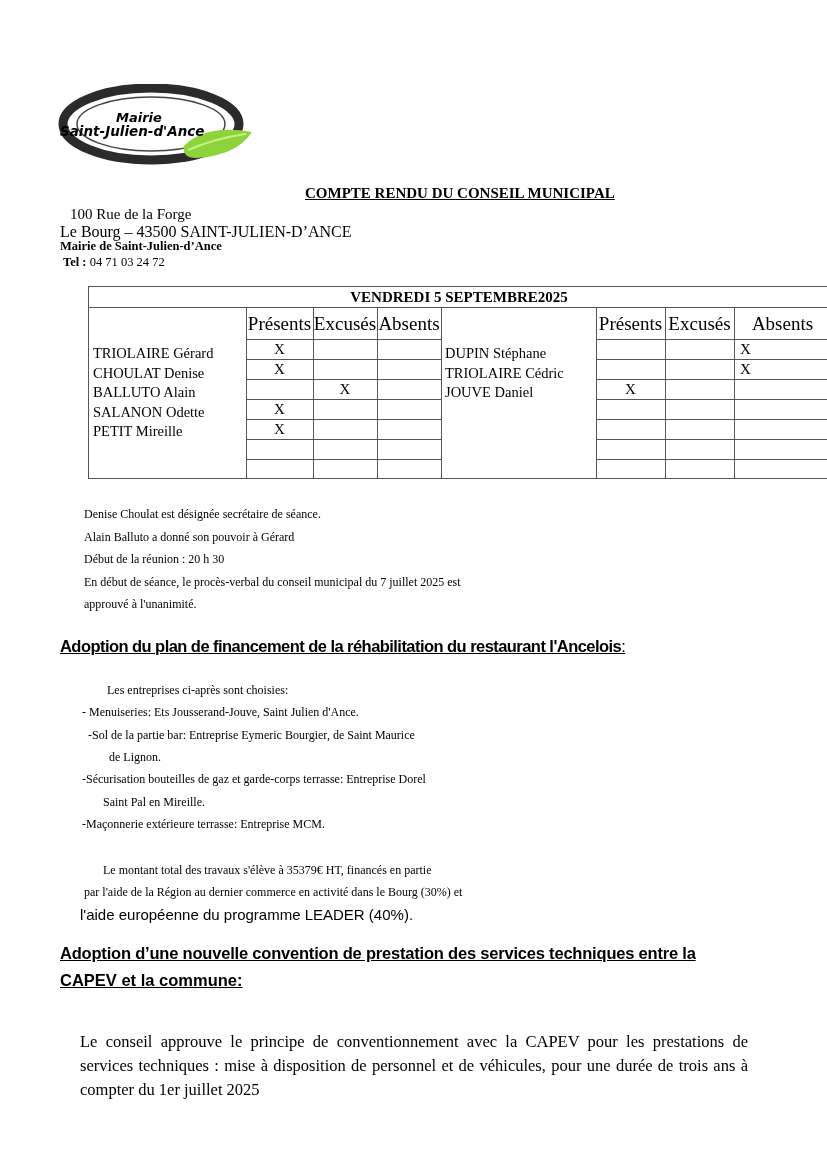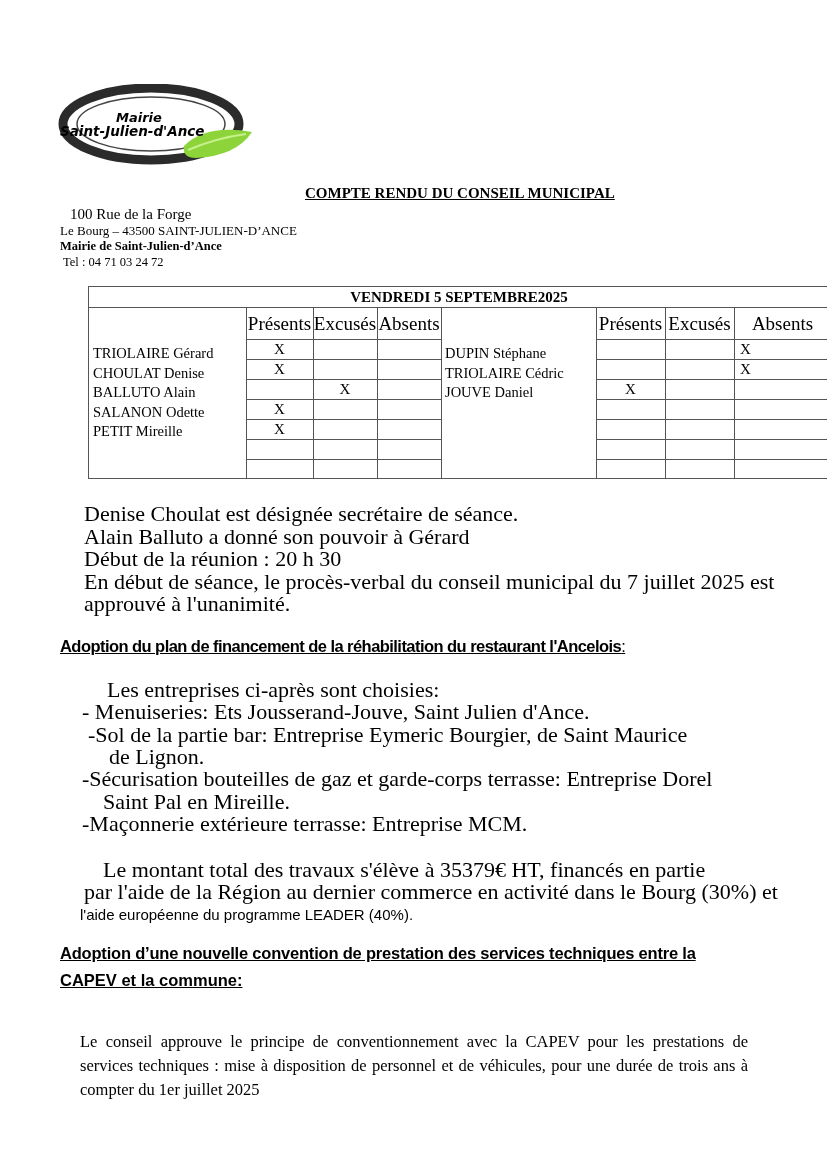--- a/index.html
+++ b/index.html
@@ -1,35 +1,35 @@
 <!DOCTYPE html>
 <html><head>
 <meta charset="utf-8">
 <style>
   html, body { margin: 0; padding: 0; background: #ffffff; }
   body { width: 827px; height: 1169px; position: relative; overflow: hidden; color: #000; font-family: "Liberation Serif", serif; }
   .abs { position: absolute; }
   .logo { left: 56px; top: 84px; width: 200px; height: 84px; }
   .title { left: 305px; top: 185px; font-size: 15px; font-weight: bold; text-decoration: underline; white-space: nowrap; }
   .addr1 { left: 70px; top: 206px; font-size: 15px; white-space: nowrap; }
-  .addr2 { left: 60px; top: 223px; font-size: 13px; white-space: nowrap; }
+  .addr2 { left: 60px; top: 223px; font-size: 16px; white-space: nowrap; }
   .addr3 { left: 60px; top: 239px; font-size: 12.5px; font-weight: bold; white-space: nowrap; }
   .addr4 { left: 63px; top: 255px; font-size: 12.5px; white-space: nowrap; }
-  .addr4 b { font-weight: normal; }
+  .addr4 b { font-weight: bold; }
 
   
   .att { left: 88px; top: 286px; width: 742px; height: 193px; border: 1px solid #555; box-sizing: border-box; }
   .att-head { position: absolute; left: 0; top: 0; width: 100%; height: 20px; border-bottom: 1px solid #555; text-align: center; font-weight: bold; font-size: 15px; line-height: 20px; }
   .vline { position: absolute; top: 20px; bottom: 0; width: 0; border-left: 1px solid #555; }
   .hline { position: absolute; height: 0; border-top: 1px solid #555; }
   .colhdr { position: absolute; top: 26px; font-size: 19px; text-align: center; white-space: nowrap; }
   .names { position: absolute; font-size: 14.5px; line-height: 19.5px; white-space: nowrap; }
   .mark { position: absolute; font-size: 15px; text-align: center; line-height: 16px; }
 
-  .para { font-size: 22px; white-space: nowrap; line-height: 22.5px; }
+  .para { font-size: 12px; white-space: nowrap; line-height: 22.5px; }
   .h-sec1 { left: 60px; top: 637px; font-size: 16.5px; font-weight: bold; text-decoration: underline; white-space: nowrap; font-family: "Liberation Sans", sans-serif; font-stretch: condensed; letter-spacing: -0.55px; }
   .h-sec2 { font-family: "Liberation Sans", sans-serif; font-weight: bold; font-size: 16.5px; white-space: nowrap; }
   .calibri { font-family: "Liberation Sans", sans-serif; font-size: 15px; }
   .justify { left: 80px; top: 1030px; width: 668px; font-size: 16.5px; line-height: 24px; text-align: justify; }
 </style>
 </head>
 <body>
 
 <div class="abs logo">
   <svg width="200" height="84" viewBox="0 0 200 84">

